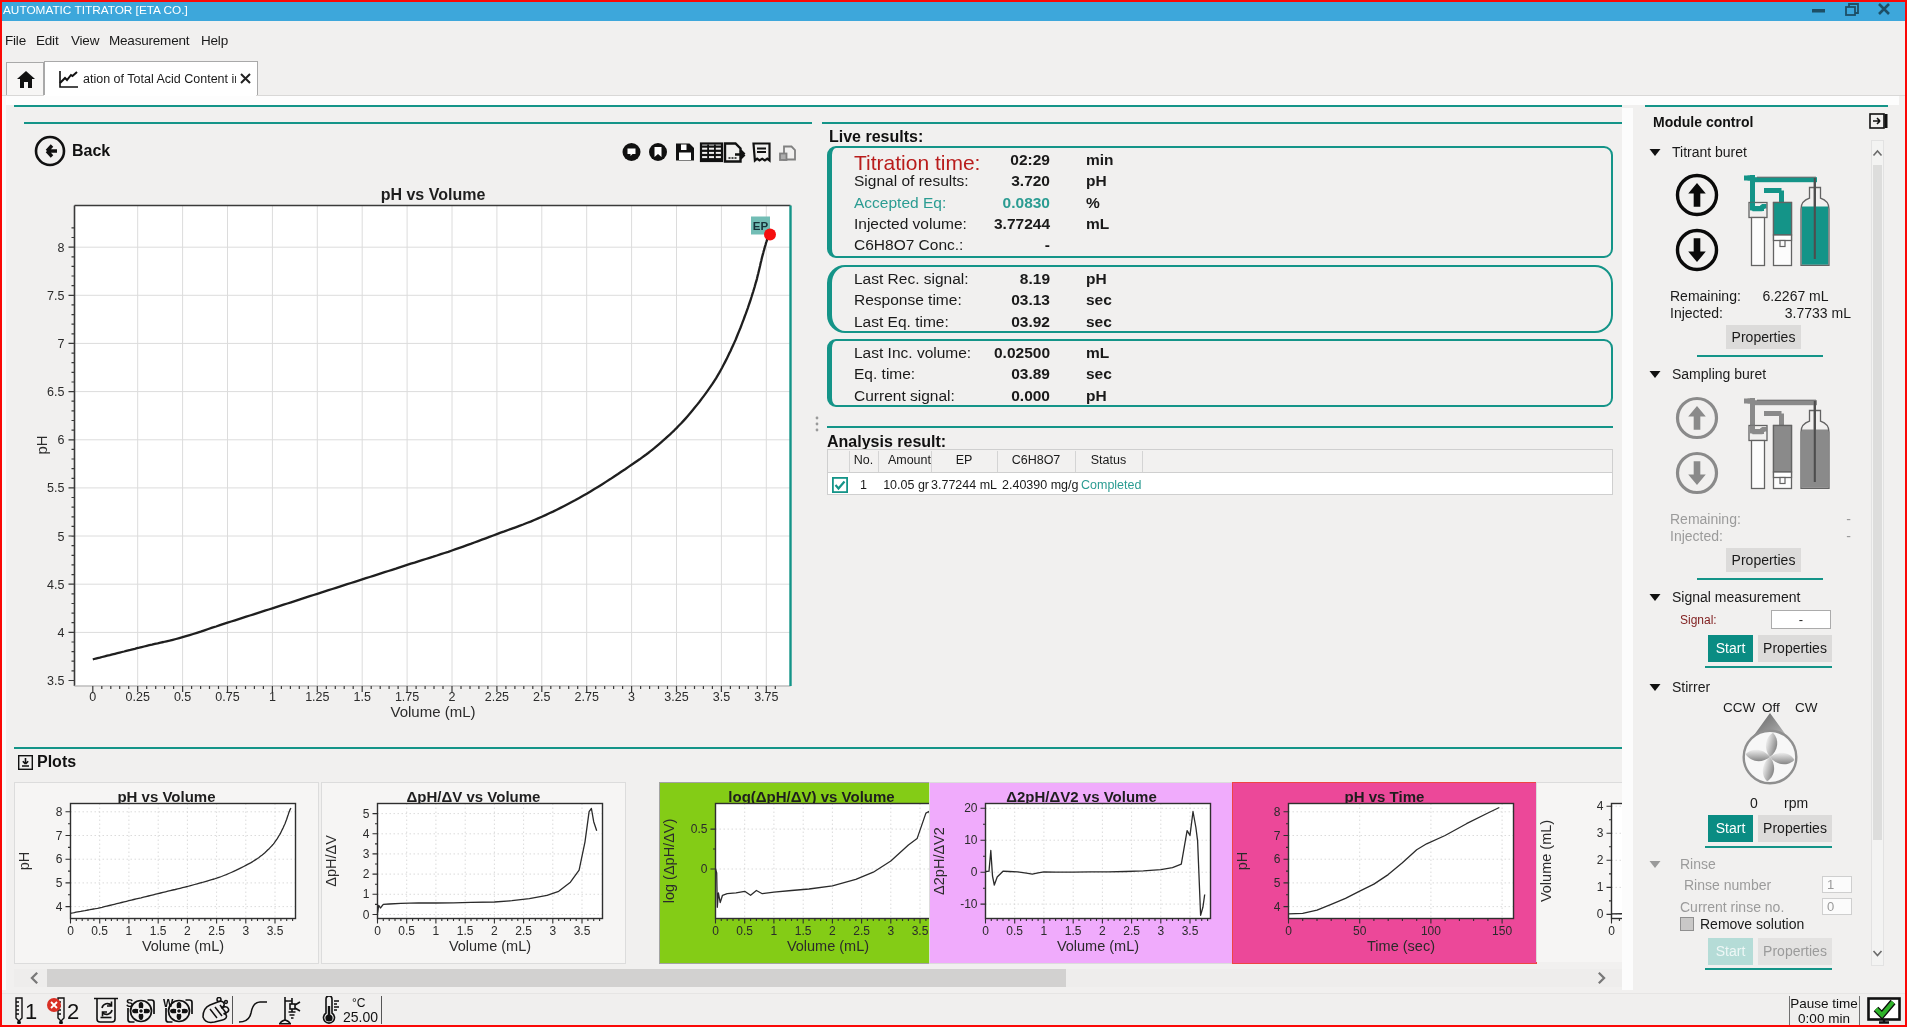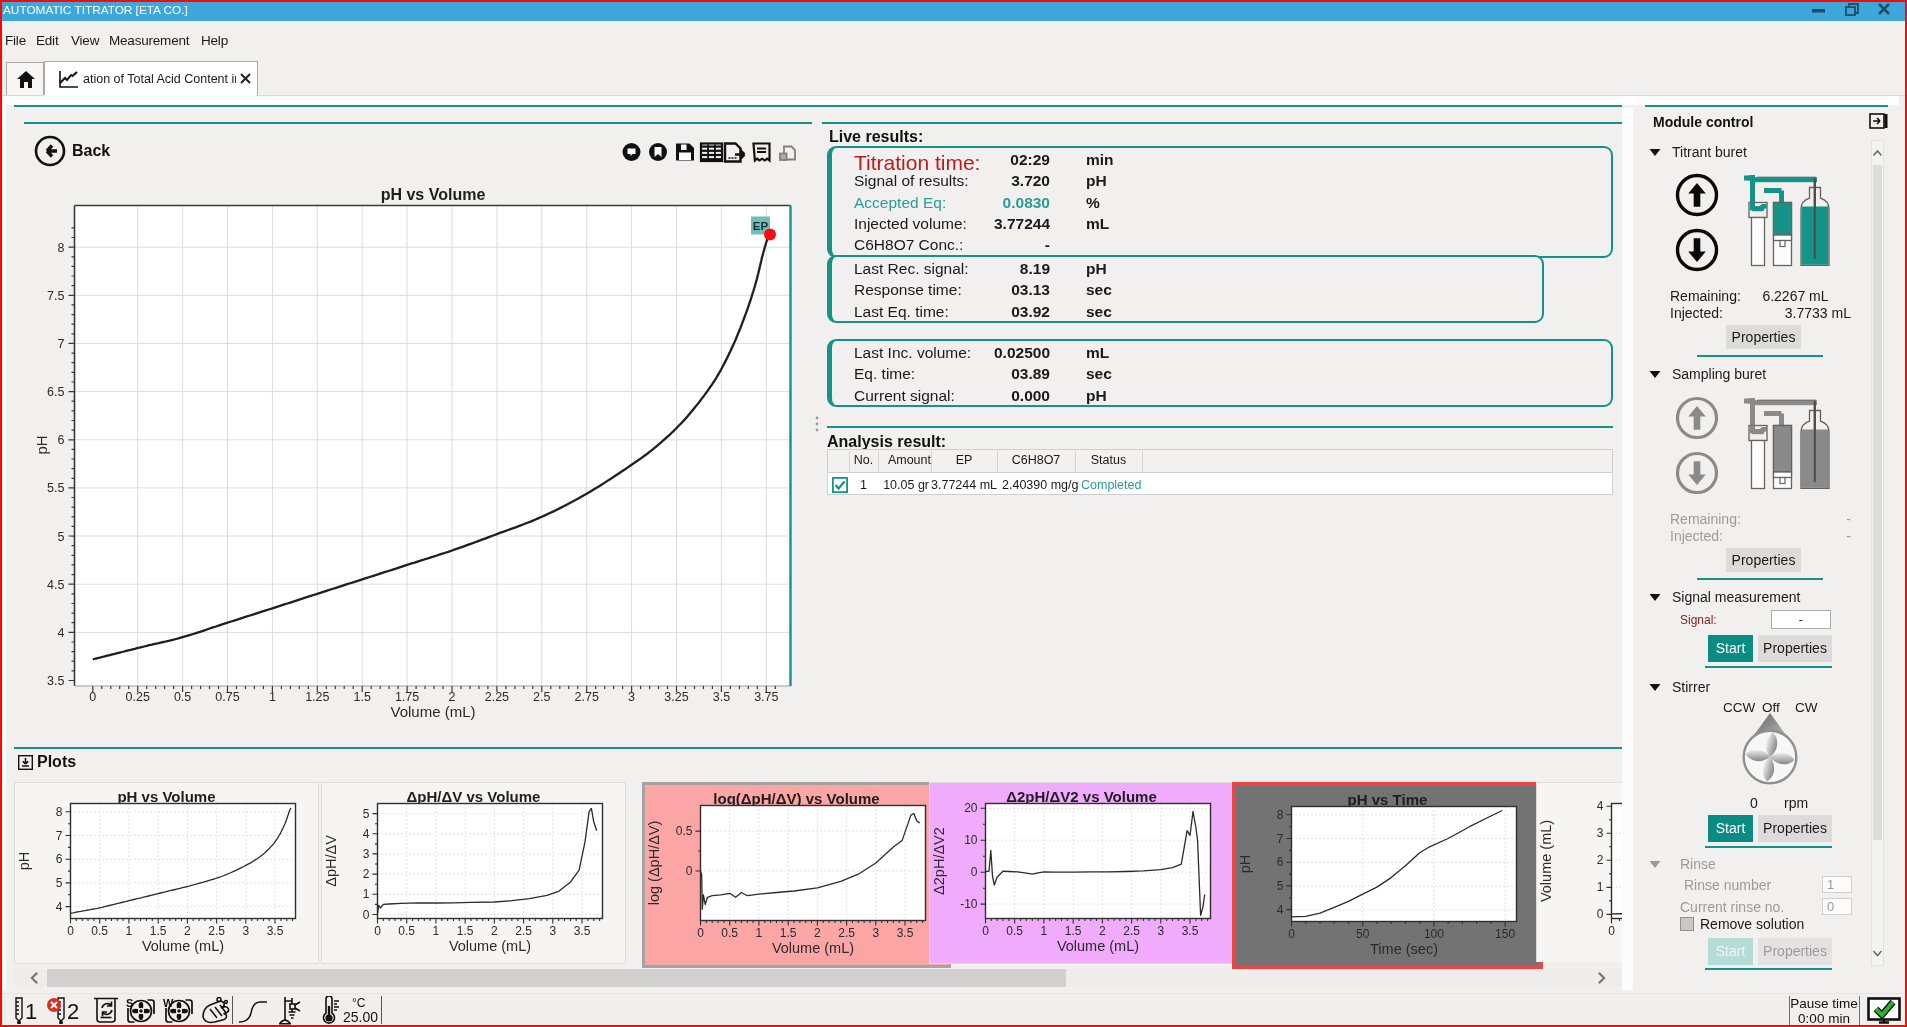--- a/index.html
+++ b/index.html
@@ -133,21 +133,21 @@
       <div class="abs" style="left:22px;top:45.6px;font-size:15.5px;color:#2B9C92">Accepted Eq:</div>
       <div class="abs" style="left:100px;top:45.6px;width:118px;text-align:right;font-size:15.5px;font-weight:bold;color:#2B9C92">0.0830</div>
       <div class="abs" style="left:254px;top:45.6px;font-size:15.5px;font-weight:bold;color:#1a1a1a">%</div>
       <div class="abs" style="left:22px;top:66.9px;font-size:15.5px;color:#1a1a1a">Injected volume:</div>
       <div class="abs" style="left:100px;top:66.9px;width:118px;text-align:right;font-size:15.5px;font-weight:bold;color:#1a1a1a">3.77244</div>
       <div class="abs" style="left:254px;top:66.9px;font-size:15.5px;font-weight:bold;color:#1a1a1a">mL</div>
       <div class="abs" style="left:22px;top:88.2px;font-size:15.5px;color:#1a1a1a">C6H8O7 Conc.:</div>
       <div class="abs" style="left:100px;top:88.2px;width:118px;text-align:right;font-size:15.5px;font-weight:bold;color:#1a1a1a">-</div>
       <div class="abs" style="left:254px;top:88.2px;font-size:15.5px;font-weight:bold;color:#1a1a1a"></div>
     </div>
-    <div class="abs" style="left:827px;top:255px;width:717px;height:68px;box-sizing:border-box;border:2px solid #149488;border-left:5px solid #149488;border-radius:9px;background:#F1F0EF">
+    <div class="abs" style="left:827px;top:265px;width:786px;height:68px;box-sizing:border-box;border:2px solid #149488;border-left:5px solid #149488;border-radius:18px;background:#F1F0EF">
       <div class="abs" style="left:22px;top:3px;font-size:15.5px;color:#1a1a1a">Last Rec. signal:</div>
       <div class="abs" style="left:100px;top:3px;width:118px;text-align:right;font-size:15.5px;font-weight:bold;color:#1a1a1a">8.19</div>
       <div class="abs" style="left:254px;top:3px;font-size:15.5px;font-weight:bold;color:#1a1a1a">pH</div>
       <div class="abs" style="left:22px;top:24.3px;font-size:15.5px;color:#1a1a1a">Response time:</div>
       <div class="abs" style="left:100px;top:24.3px;width:118px;text-align:right;font-size:15.5px;font-weight:bold;color:#1a1a1a">03.13</div>
       <div class="abs" style="left:254px;top:24.3px;font-size:15.5px;font-weight:bold;color:#1a1a1a">sec</div>
       <div class="abs" style="left:22px;top:45.6px;font-size:15.5px;color:#1a1a1a">Last Eq. time:</div>
       <div class="abs" style="left:100px;top:45.6px;width:118px;text-align:right;font-size:15.5px;font-weight:bold;color:#1a1a1a">03.92</div>
       <div class="abs" style="left:254px;top:45.6px;font-size:15.5px;font-weight:bold;color:#1a1a1a">sec</div>
     </div>
@@ -384,21 +384,21 @@
           <text x="47.5" y="95.1" text-anchor="end">2</text>
           <text x="47.5" y="74.9" text-anchor="end">3</text>
           <text x="47.5" y="54.8" text-anchor="end">4</text>
           <text x="47.5" y="34.6" text-anchor="end">5</text>
         </g>
         <polyline points="55.5,130.5 56.7,122.4 58.4,125.0 61.3,121.4 67.2,121.0 78.9,120.4 96.4,119.8 113.9,120.0 131.5,119.8 149.0,119.4 172.4,119.0 189.9,117.7 207.4,115.7 225.0,112.3 236.7,108.3 248.4,99.2 257.1,87.1 263.0,58.8 267.1,28.6 269.4,25.5 271.7,38.7 274.7,47.7" fill="none" stroke="#2b2b2b" stroke-width="1.3" stroke-linejoin="round"></polyline>
         <text x="168" y="168" text-anchor="middle" font-family="Liberation Sans, sans-serif" font-size="14.5" fill="#2b2b2b">Volume (mL)</text>
         <text x="14" y="78" text-anchor="middle" font-family="Liberation Sans, sans-serif" font-size="14.5" fill="#2b2b2b" transform="rotate(-90 14 78)">ΔpH/ΔV</text>
       </svg>
     </div>
-    <div style="position:absolute;left:642px;top:782px;width:303px;height:180px;background:#fca5a5;border:3px solid #a3a3a3;overflow:hidden">
+    <div style="position:absolute;left:659px;top:782px;width:303px;height:180px;background:#84cc16;border:1px solid #a3a3a3;overflow:hidden">
       <div style="position:absolute;left:0;top:5px;width:100%;text-align:center;font-size:15px;font-weight:bold;color:#1e1e1e">log(ΔpH/ΔV) vs Volume</div>
       <svg style="position:absolute;left:0;top:0" width="303" height="180" viewBox="0 0 303 180">
         <rect x="55.5" y="20.5" width="225.0" height="115.0" fill="#ffffff"></rect>
         <path d="M84.7 20.5V135.5 M113.9 20.5V135.5 M143.2 20.5V135.5 M172.4 20.5V135.5 M201.6 20.5V135.5 M230.8 20.5V135.5 M260.0 20.5V135.5 M55.5 86.0H280.5 M55.5 46.1H280.5" stroke="#d2d2d2" stroke-width="0.8" stroke-dasharray="1.5,2.5" fill="none"></path>
         <rect x="55.5" y="20.5" width="225.0" height="115.0" fill="none" stroke="#2f2f2f" stroke-width="1.4"></rect>
         <path d="M55.5 135.5v5 M84.7 135.5v5 M113.9 135.5v5 M143.2 135.5v5 M172.4 135.5v5 M201.6 135.5v5 M230.8 135.5v5 M260.0 135.5v5 M55.5 135.5v2.5 M61.3 135.5v2.5 M67.2 135.5v2.5 M73.0 135.5v2.5 M78.9 135.5v2.5 M84.7 135.5v2.5 M90.6 135.5v2.5 M96.4 135.5v2.5 M102.3 135.5v2.5 M108.1 135.5v2.5 M113.9 135.5v2.5 M119.8 135.5v2.5 M125.6 135.5v2.5 M131.5 135.5v2.5 M137.3 135.5v2.5 M143.2 135.5v2.5 M149.0 135.5v2.5 M154.9 135.5v2.5 M160.7 135.5v2.5 M166.5 135.5v2.5 M172.4 135.5v2.5 M178.2 135.5v2.5 M184.1 135.5v2.5 M189.9 135.5v2.5 M195.8 135.5v2.5 M201.6 135.5v2.5 M207.4 135.5v2.5 M213.3 135.5v2.5 M219.1 135.5v2.5 M225.0 135.5v2.5 M230.8 135.5v2.5 M236.7 135.5v2.5 M242.5 135.5v2.5 M248.4 135.5v2.5 M254.2 135.5v2.5 M260.0 135.5v2.5 M265.9 135.5v2.5 M271.7 135.5v2.5 M277.6 135.5v2.5 M55.5 86.0h-5 M55.5 46.1h-5 M55.5 66.0h-2.5" stroke="#2f2f2f" stroke-width="1.1" fill="none"></path>
         <g font-family="Liberation Sans, sans-serif" font-size="12" fill="#2b2b2b">
           <text x="55.5" y="151.5" text-anchor="middle">0</text>
           <text x="84.7" y="151.5" text-anchor="middle">0.5</text>
           <text x="113.9" y="151.5" text-anchor="middle">1</text>
@@ -434,21 +434,21 @@
           <text x="47.5" y="125.1" text-anchor="end">-10</text>
           <text x="47.5" y="93.2" text-anchor="end">0</text>
           <text x="47.5" y="61.2" text-anchor="end">10</text>
           <text x="47.5" y="29.3" text-anchor="end">20</text>
         </g>
         <polyline points="55.5,88.5 59.0,88.2 60.8,67.5 62.5,93.0 64.3,102.0 67.2,94.0 73.0,88.2 78.9,88.5 87.6,88.9 96.4,90.1 102.3,91.1 108.1,89.8 113.9,88.9 125.6,89.2 143.2,89.2 160.7,88.9 178.2,88.9 195.8,88.5 213.3,87.9 230.8,86.6 242.5,84.7 251.3,81.2 257.1,47.7 260.0,52.4 263.0,28.5 265.9,44.5 267.6,57.9 270.6,132.3 272.9,124.3 274.7,111.5" fill="none" stroke="#2b2b2b" stroke-width="1.3" stroke-linejoin="round"></polyline>
         <text x="168" y="168" text-anchor="middle" font-family="Liberation Sans, sans-serif" font-size="14.5" fill="#2b2b2b">Volume (mL)</text>
         <text x="14" y="78" text-anchor="middle" font-family="Liberation Sans, sans-serif" font-size="14.5" fill="#2b2b2b" transform="rotate(-90 14 78)">Δ2pH/ΔV2</text>
       </svg>
     </div>
-    <div style="position:absolute;left:1232px;top:782px;width:303px;height:180px;background:#737373;border:4px solid #ef4444;overflow:hidden">
+    <div style="position:absolute;left:1232px;top:782px;width:303px;height:180px;background:#ec4899;border:1px solid #ef4444;overflow:hidden">
       <div style="position:absolute;left:0;top:5px;width:100%;text-align:center;font-size:15px;font-weight:bold;color:#1e1e1e">pH vs Time</div>
       <svg style="position:absolute;left:0;top:0" width="303" height="180" viewBox="0 0 303 180">
         <rect x="55.5" y="20.5" width="225.0" height="115.0" fill="#ffffff"></rect>
         <path d="M126.7 20.5V135.5 M197.9 20.5V135.5 M269.1 20.5V135.5 M55.5 123.6H280.5 M55.5 99.9H280.5 M55.5 76.2H280.5 M55.5 52.5H280.5 M55.5 28.8H280.5" stroke="#d2d2d2" stroke-width="0.8" stroke-dasharray="1.5,2.5" fill="none"></path>
         <rect x="55.5" y="20.5" width="225.0" height="115.0" fill="none" stroke="#2f2f2f" stroke-width="1.4"></rect>
         <path d="M55.5 135.5v5 M126.7 135.5v5 M197.9 135.5v5 M269.1 135.5v5 M55.5 135.5v2.5 M69.7 135.5v2.5 M84.0 135.5v2.5 M98.2 135.5v2.5 M112.5 135.5v2.5 M126.7 135.5v2.5 M140.9 135.5v2.5 M155.2 135.5v2.5 M169.4 135.5v2.5 M183.7 135.5v2.5 M197.9 135.5v2.5 M212.1 135.5v2.5 M226.4 135.5v2.5 M240.6 135.5v2.5 M254.9 135.5v2.5 M269.1 135.5v2.5 M55.5 123.6h-5 M55.5 99.9h-5 M55.5 76.2h-5 M55.5 52.5h-5 M55.5 28.8h-5 M55.5 111.8h-2.5 M55.5 88.1h-2.5 M55.5 64.4h-2.5 M55.5 40.7h-2.5" stroke="#2f2f2f" stroke-width="1.1" fill="none"></path>
         <g font-family="Liberation Sans, sans-serif" font-size="12" fill="#2b2b2b">
           <text x="55.5" y="151.5" text-anchor="middle">0</text>
           <text x="126.7" y="151.5" text-anchor="middle">50</text>
           <text x="197.9" y="151.5" text-anchor="middle">100</text>

